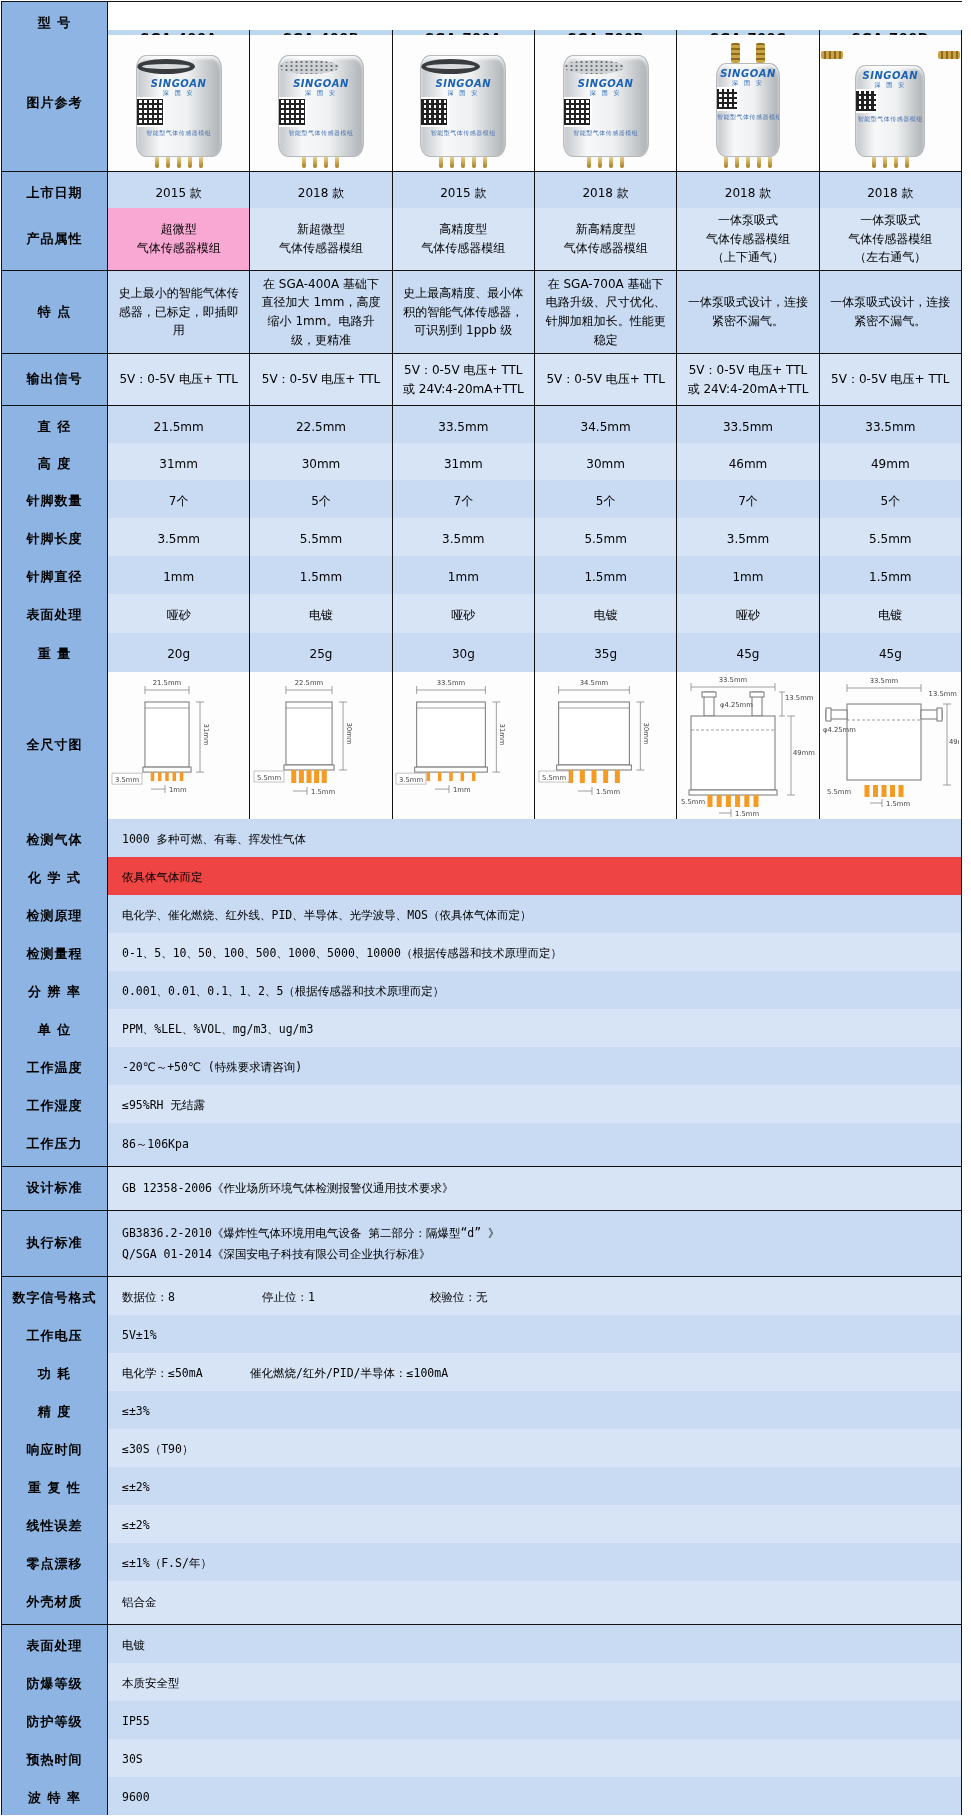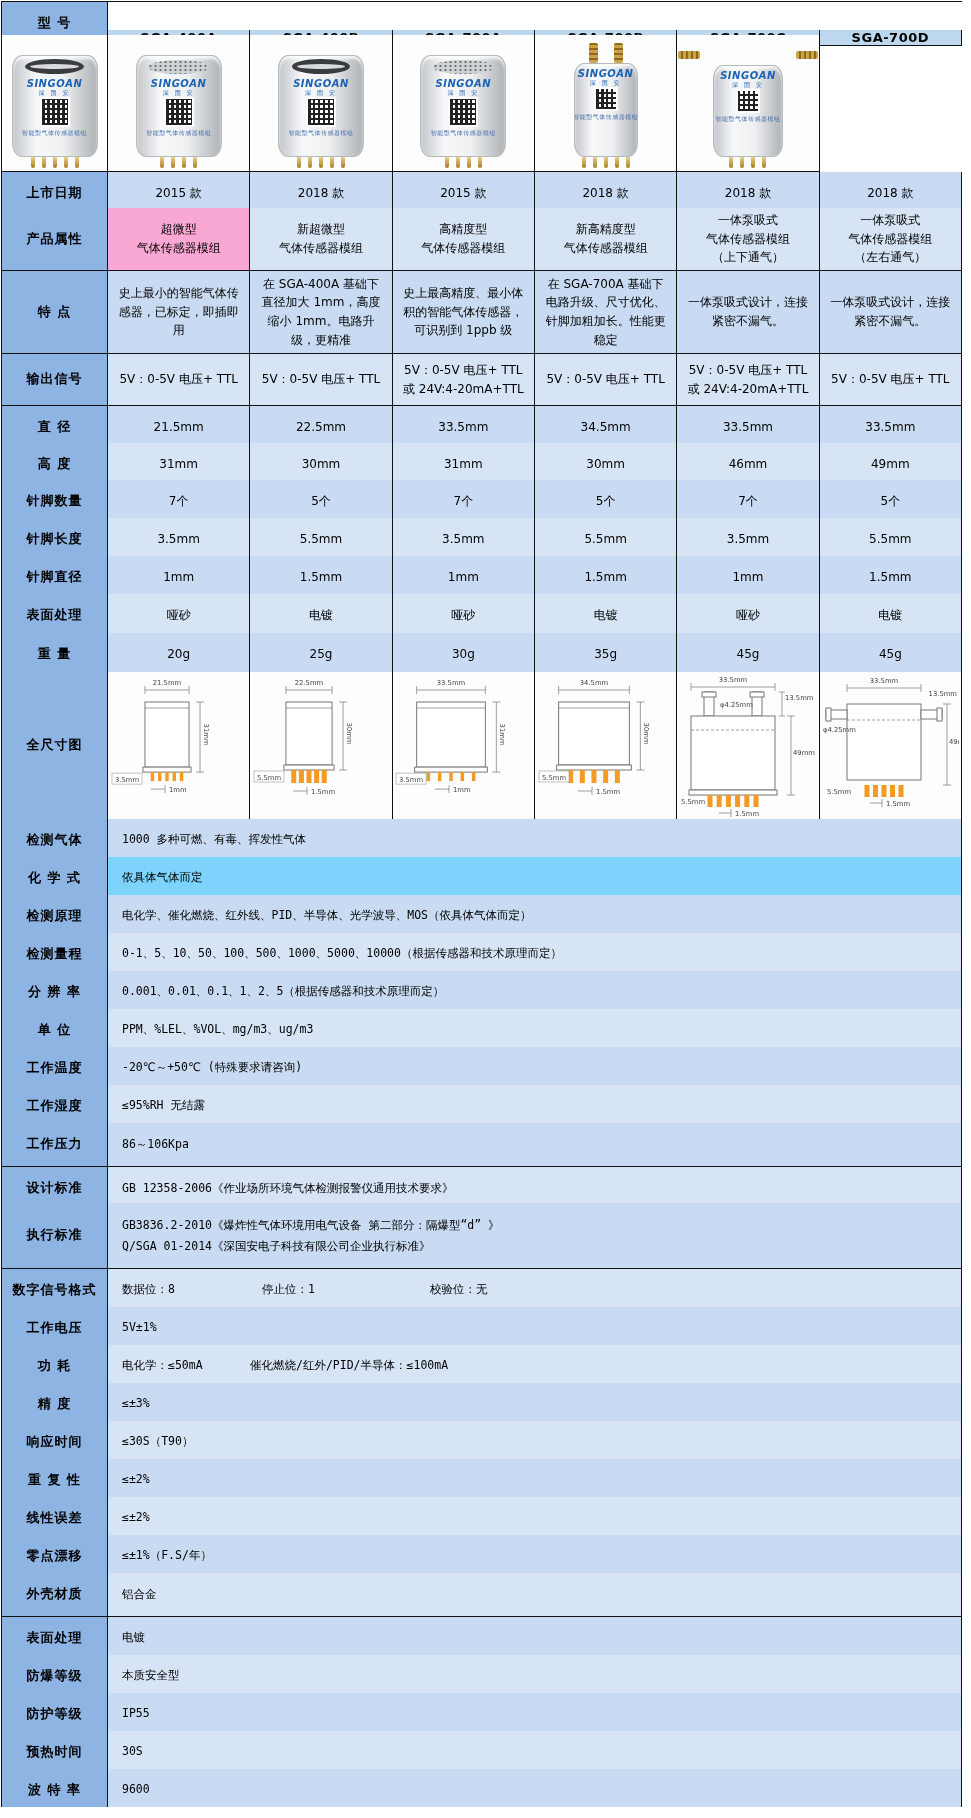--- a/index.html
+++ b/index.html
@@ -8,21 +8,21 @@
   .row.full{grid-template-columns:106px 1fr;}
   .lcell{background:#8DB4E2;font-weight:bold;font-size:13px;letter-spacing:1px;display:flex;align-items:center;justify-content:center;text-align:center;border-right:1px solid #111;border-bottom:1px solid #111;white-space:pre-line;line-height:1.4;padding:12px 2px;}
   .hcell{font-weight:bold;font-size:13px;display:flex;align-items:center;justify-content:center;border-right:1px solid #111;border-bottom:1px solid #111;letter-spacing:.5px;margin-top:28px;}
   .vcell{font-size:12px;display:flex;align-items:center;justify-content:center;text-align:center;border-right:1px solid #111;border-bottom:1px solid #111;white-space:pre-line;line-height:1.55;padding:2px 7px;box-sizing:border-box;}
   .full .vcell{justify-content:flex-start;text-align:left;padding-left:14px;font-size:11.5px;font-family:"DejaVu Sans Mono","DejaVu Sans",monospace;}
   .full .vcell.lines{flex-direction:column;align-items:flex-start;justify-content:center;line-height:1.75;}
   .full .vcell .part{display:inline-block;}
   .photo-cell,.diag-cell{padding:2px 1px;background:#FDFDFD;}
   
   .photo{display:flex;flex-direction:column;align-items:center;justify-content:flex-end;height:100%;width:100%;position:relative;}
-  .cyl{position:relative;border:1px solid #b7babd;border-radius:10px/14px;background:linear-gradient(90deg,#c3c7cb,#f7f8f9 28%,#eef0f1 60%,#aeb2b6);box-shadow:inset 0 3px 3px rgba(255,255,255,.8);display:flex;flex-direction:column;align-items:center;overflow:hidden;}
+  .cyl{position:relative;border:1px solid #b7babd;border-radius:10px/14px;background:linear-gradient(90deg,#c3c7cb,#f7f8f9 28%,#eef0f1 60%,#aeb2b6);box-shadow:inset 0 3px 3px rgba(255,255,255,.8);display:flex;flex-direction:column;overflow:hidden;}
   .ring{width:70%;height:15px;border-radius:50%;border:5px solid #3a3d40;background:#d8dadc;margin-top:3px;box-sizing:border-box;}
   .mesh{width:72%;height:14px;border-radius:50%;margin-top:4px;background:radial-gradient(#6a6d70 1px,transparent 1.3px) 0 0/5px 4px,#cfd2d4;}
   .brand{font-size:10px;font-weight:bold;font-style:italic;color:#1B62B5;letter-spacing:.5px;margin-top:5px;line-height:1;}
   .cn{font-size:6px;color:#1B62B5;letter-spacing:2px;line-height:1.4;}
   .qr{width:26px;height:26px;margin-top:2px;background:repeating-linear-gradient(0deg,#222 0 2.5px,transparent 2.5px 5px),repeating-linear-gradient(90deg,#222 0 2.5px,#fff 2.5px 5px);outline:2px solid #fff;}
   .caption{font-size:6px;color:#456fae;margin-top:3px;letter-spacing:.5px;white-space:nowrap;}
   .pins{display:flex;gap:7px;height:12px;align-items:flex-start;}
   .pin{width:4px;height:11px;background:linear-gradient(180deg,#ecd18c,#a57d20);border-radius:0 0 2px 2px;}
   .tubes{display:flex;gap:16px;height:20px;align-items:flex-end;}
   .tube{width:9px;height:20px;background:repeating-linear-gradient(0deg,#caa348 0 3px,#8d6a1a 3px 5px);border-radius:2px;}
@@ -38,20 +38,21 @@
     <div class="row" style="height: 33px;">
       <div class="lcell">型    号</div>
       <div class="hcell" style="background: rgb(189, 215, 238);">SGA-400A</div>
       <div class="hcell" style="background: rgb(189, 215, 238);">SGA-400B</div>
       <div class="hcell" style="background: rgb(189, 215, 238);">SGA-700A</div>
       <div class="hcell" style="background: rgb(189, 215, 238);">SGA-700B</div>
       <div class="hcell" style="background: rgb(189, 215, 238);">SGA-700C</div>
       <div class="hcell" style="background: rgb(189, 215, 238);">SGA-700D</div>
     </div>
     <div class="row" style="height: 137px;">
+      <div class="lcell">图片参考</div>
       <div class="vcell photo-cell" style="background: rgb(253, 253, 253);"><div class="photo"><div class="cyl" style="width: 84px; height: 100px;"><div class="ring"></div><div class="brand">SINGOAN</div><div class="cn">深 国 安</div><div class="qr"></div><div class="caption">智能型气体传感器模组</div></div><div class="pins"><div class="pin"></div><div class="pin"></div><div class="pin"></div><div class="pin"></div><div class="pin"></div></div></div></div>
       <div class="vcell photo-cell" style="background: rgb(253, 253, 253);"><div class="photo"><div class="cyl" style="width: 84px; height: 100px;"><div class="mesh"></div><div class="brand">SINGOAN</div><div class="cn">深 国 安</div><div class="qr"></div><div class="caption">智能型气体传感器模组</div></div><div class="pins"><div class="pin"></div><div class="pin"></div><div class="pin"></div><div class="pin"></div></div></div></div>
       <div class="vcell photo-cell" style="background: rgb(253, 253, 253);"><div class="photo"><div class="cyl" style="width: 84px; height: 100px;"><div class="ring"></div><div class="brand">SINGOAN</div><div class="cn">深 国 安</div><div class="qr"></div><div class="caption">智能型气体传感器模组</div></div><div class="pins"><div class="pin"></div><div class="pin"></div><div class="pin"></div><div class="pin"></div><div class="pin"></div></div></div></div>
       <div class="vcell photo-cell" style="background: rgb(253, 253, 253);"><div class="photo"><div class="cyl" style="width: 84px; height: 100px;"><div class="mesh"></div><div class="brand">SINGOAN</div><div class="cn">深 国 安</div><div class="qr"></div><div class="caption">智能型气体传感器模组</div></div><div class="pins"><div class="pin"></div><div class="pin"></div><div class="pin"></div><div class="pin"></div></div></div></div>
       <div class="vcell photo-cell" style="background: rgb(253, 253, 253);"><div class="photo"><div class="tubes"><div class="tube"></div><div class="tube"></div></div><div class="cyl" style="width: 62px; height: 92px;"><div class="brand">SINGOAN</div><div class="cn">深 国 安</div><div class="qr" style="width: 20px; height: 20px;"></div><div class="caption">智能型气体传感器模组</div></div><div class="pins"><div class="pin"></div><div class="pin"></div><div class="pin"></div><div class="pin"></div><div class="pin"></div></div></div></div>
       <div class="vcell photo-cell" style="background: rgb(253, 253, 253);"><div class="photo"><div class="side-tube" style="left: 0px;"></div><div class="side-tube" style="right: 0px;"></div><div class="cyl" style="width: 68px; height: 90px;"><div class="brand">SINGOAN</div><div class="cn">深 国 安</div><div class="qr" style="width: 20px; height: 20px;"></div><div class="caption">智能型气体传感器模组</div></div><div class="pins"><div class="pin"></div><div class="pin"></div><div class="pin"></div><div class="pin"></div></div></div></div>
     </div>
     <div class="row" style="height: 36px;">
       <div class="lcell">上市日期</div>
       <div class="vcell" style="background: rgb(201, 219, 242);">2015 款</div>
@@ -314,21 +315,21 @@
           <line x1="61" y1="125" x2="61" y2="133" stroke="#777" stroke-width="0.7"></line>
           <text x="65" y="132" text-anchor="start">1.5mm</text>
         </svg></div>
     </div>
     <div class="row full" style="height: 38px;">
       <div class="lcell">检测气体</div>
       <div class="vcell" style="background: rgb(201, 219, 242);">1000 多种可燃、有毒、挥发性气体</div>
     </div>
     <div class="row full" style="height: 38px;">
       <div class="lcell">化 学 式</div>
-      <div class="vcell" style="background: #7dd3fc;">依具体气体而定</div>
+      <div class="vcell" style="background: #ef4444;">依具体气体而定</div>
     </div>
     <div class="row full" style="height: 38px;">
       <div class="lcell">检测原理</div>
       <div class="vcell" style="background: rgb(201, 219, 242);">电化学、催化燃烧、红外线、PID、半导体、光学波导、MOS（依具体气体而定）</div>
     </div>
     <div class="row full" style="height: 38px;">
       <div class="lcell">检测量程</div>
       <div class="vcell" style="background: rgb(215, 228, 246);">0-1、5、10、50、100、500、1000、5000、10000（根据传感器和技术原理而定）</div>
     </div>
     <div class="row full" style="height: 38px;">
@@ -344,21 +345,21 @@
       <div class="vcell" style="background: rgb(201, 219, 242);">-20℃～+50℃ (特殊要求请咨询)</div>
     </div>
     <div class="row full" style="height: 38px;">
       <div class="lcell">工作湿度</div>
       <div class="vcell" style="background: rgb(215, 228, 246);">≤95%RH 无结露</div>
     </div>
     <div class="row full" style="height: 44px;">
       <div class="lcell">工作压力</div>
       <div class="vcell" style="background: rgb(201, 219, 242);">86～106Kpa</div>
     </div>
-    <div class="row full" style="height: 36px;">
+    <div class="row full" style="height: 44px;">
       <div class="lcell">设计标准</div>
       <div class="vcell lines" style="background: rgb(215, 228, 246);"><div>GB 12358-2006《作业场所环境气体检测报警仪通用技术要求》</div></div>
     </div>
     <div class="row full" style="height: 66px;">
       <div class="lcell">执行标准</div>
       <div class="vcell lines" style="background: rgb(201, 219, 242);"><div>GB3836.2-2010《爆炸性气体环境用电气设备 第二部分：隔爆型“d”  》</div><div>Q/SGA 01-2014《深国安电子科技有限公司企业执行标准》</div></div>
     </div>
     <div class="row full" style="height: 38px;">
       <div class="lcell">数字信号格式</div>
       <div class="vcell" style="background: rgb(215, 228, 246);"><div class="part" style="min-width: 140px;">数据位：8</div><div class="part" style="min-width: 168px;">停止位：1</div><div class="part" style="min-width: 0px;">校验位：无</div></div>

